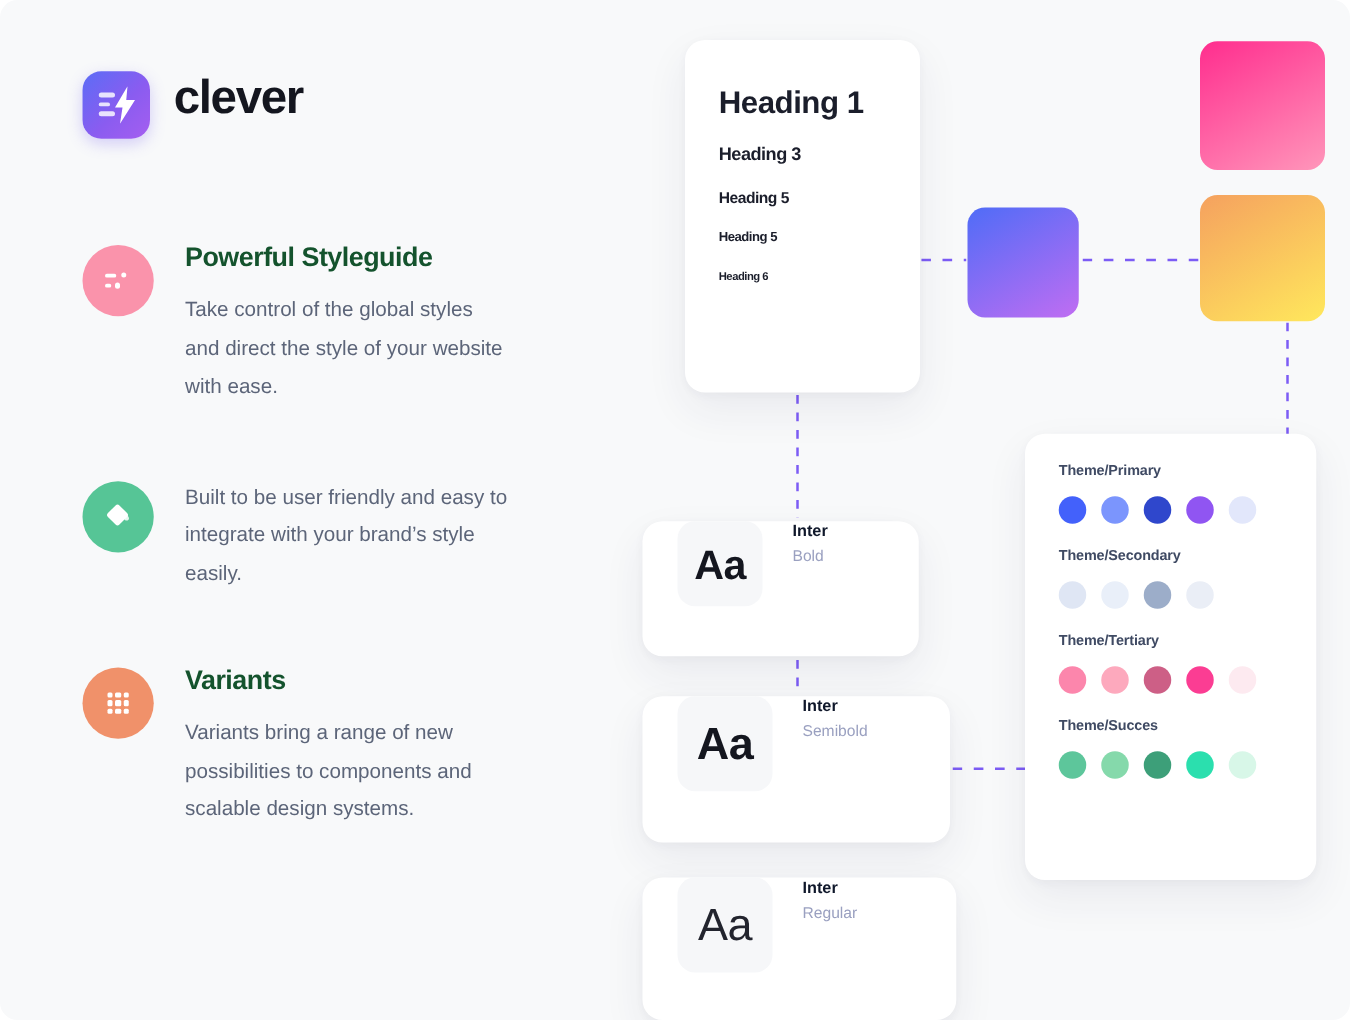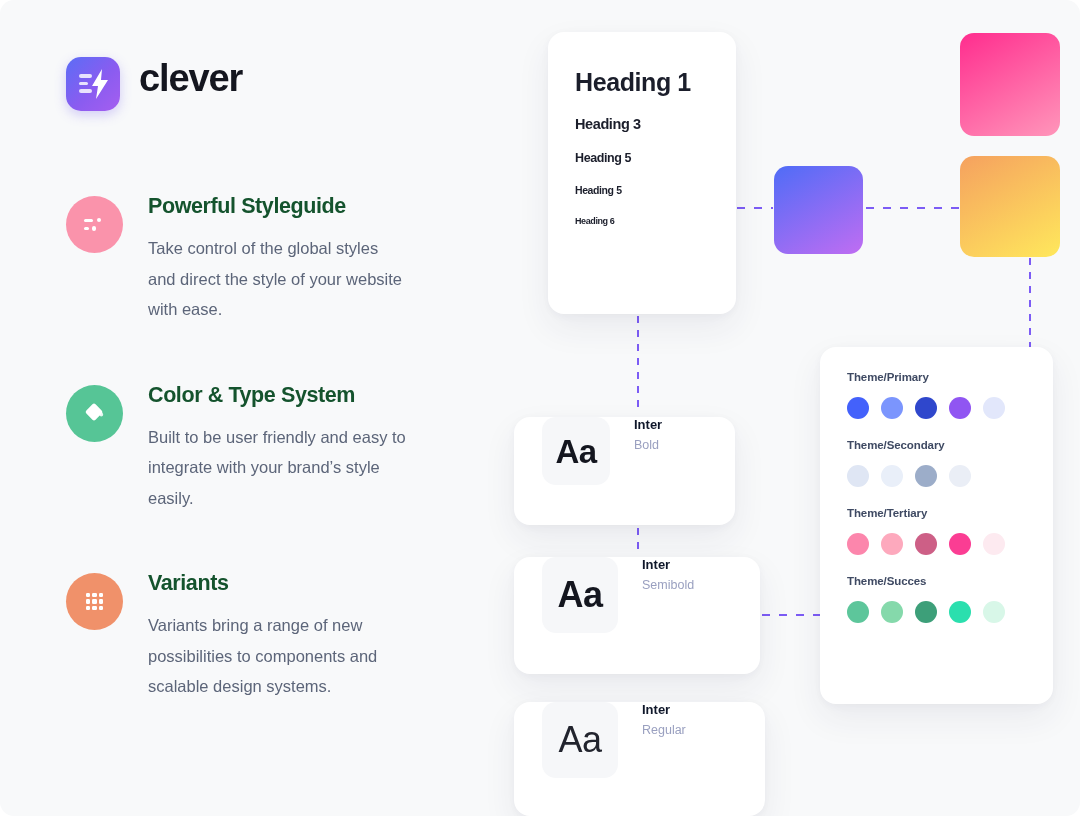--- a/index.html
+++ b/index.html
@@ -228,21 +228,20 @@
       <div class="f-desc">Take control of the global styles and direct the style of your website with ease.</div>
     </div>
 
     <div class="feature">
       <div class="f-icon green">
         <svg width="26" height="26" viewBox="0 0 26 26">
           <rect x="5.5" y="5.5" width="13" height="13" rx="2.2" fill="#ffffff" transform="rotate(45 12 12)"></rect>
           <path d="M21.2 14.5c0 1.1-.85 1.95-1.9 1.95s-1.9-.85-1.9-1.95c0-1.05 1.9-3.2 1.9-3.2s1.9 2.15 1.9 3.2z" fill="#ffffff" opacity="0.85"></path>
         </svg>
       </div>
-      <div class="f-title">Color &amp; Type System</div>
       <div class="f-desc">Built to be user friendly and easy to integrate with your brand’s style easily.</div>
     </div>
 
     <div class="feature">
       <div class="f-icon orange">
         <div class="gl-grid">
           <i></i>
             <i></i>
             <i></i>
             <i></i>

